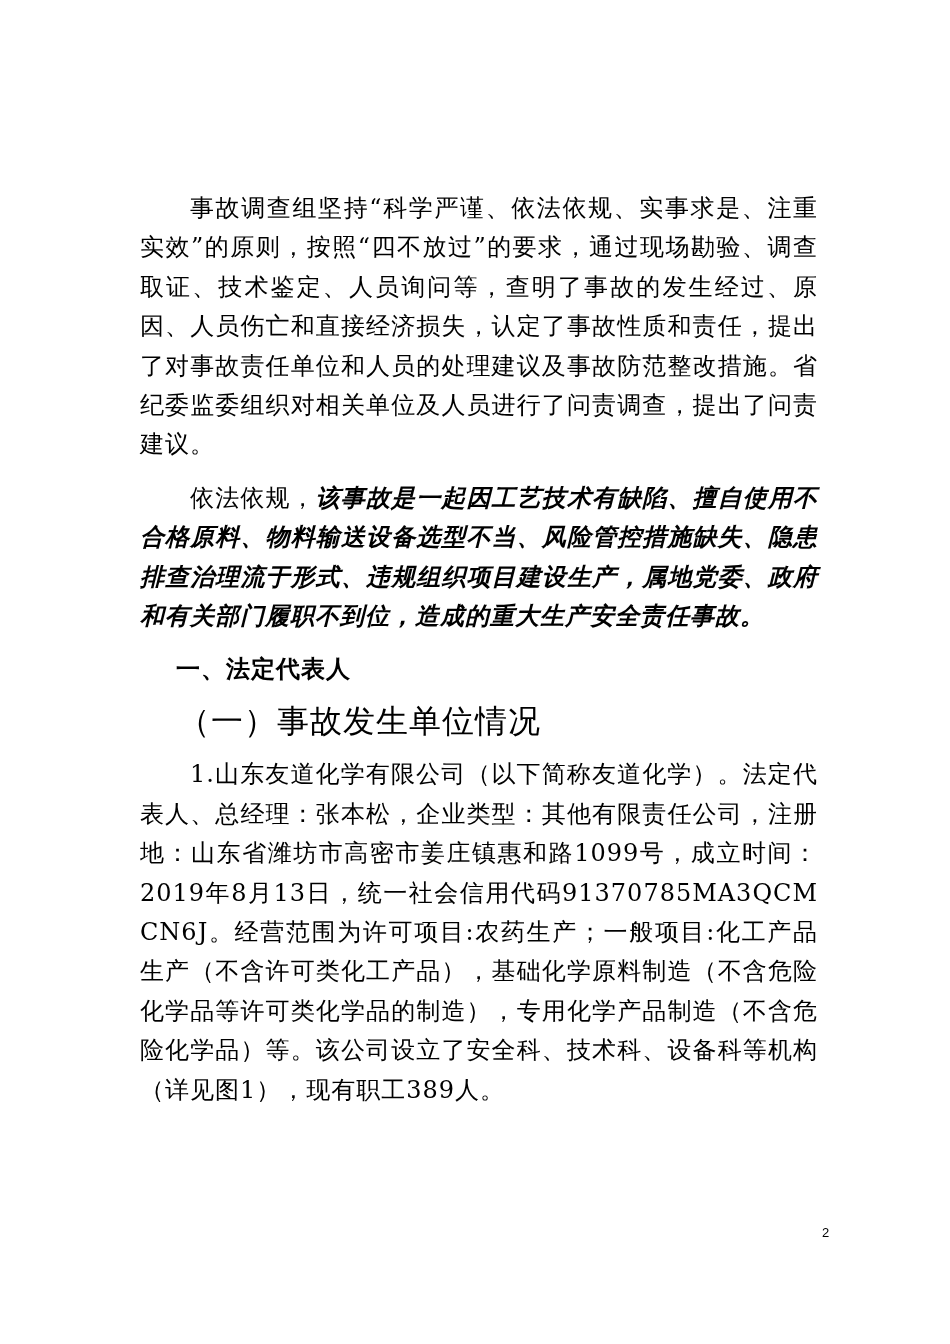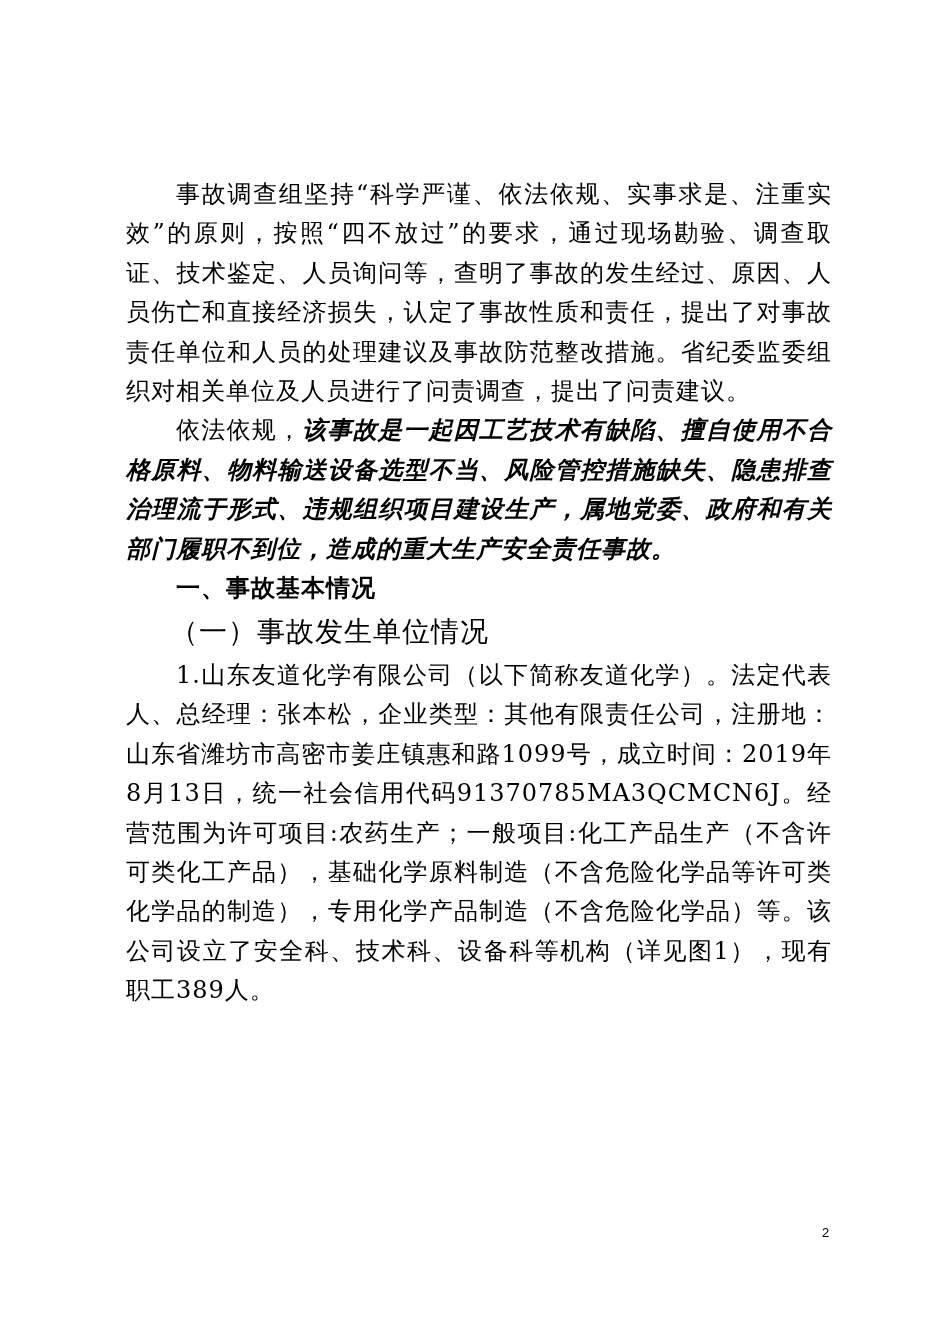--- a/index.html
+++ b/index.html
@@ -15,21 +15,21 @@
     font-family: "DejaVu Serif", "Liberation Serif", serif;
     color: #000000;
   }
   .page {
     position: absolute;
     left: 126px;
     top: 175px;
     width: 706px;
   }
   .para {
-    margin: 0;
+    margin: 14px;
     font-size: 24px;
     line-height: 39.4px;
     text-align: justify;
     text-align-last: left;
     letter-spacing: 1px;
     word-break: break-all;
   }
   .indent {
     text-indent: 50px;
   }
@@ -41,42 +41,42 @@
   .heading {
     font-family: "DejaVu Sans", "Liberation Sans", sans-serif;
     font-weight: bold;
     font-size: 24px;
     line-height: 39.4px;
     margin: 0;
     text-indent: 50px;
     letter-spacing: 1px;
   }
   .subheading {
-    margin: 4px;
-    font-size: 28px;
+    margin: 12px;
+    font-size: 32px;
     line-height: 39.4px;
     text-indent: 40px;
     letter-spacing: 1px;
   }
   .page-number {
     position: absolute;
     left: 822px;
     top: 1225px;
     font-family: "Liberation Sans", sans-serif;
     font-size: 13px;
   }
 </style>
 </head>
 <body>
 
 <div class="page">
   <p class="para indent">事故调查组坚持“科学严谨、依法依规、实事求是、注重实效”的原则，按照“四不放过”的要求，通过现场勘验、调查取证、技术鉴定、人员询问等，查明了事故的发生经过、原因、人员伤亡和直接经济损失，认定了事故性质和责任，提出了对事故责任单位和人员的处理建议及事故防范整改措施。省纪委监委组织对相关单位及人员进行了问责调查，提出了问责建议。</p>
 
   <p class="para indent"><span>依法依规，</span><span class="bold">该事故是一起因工艺技术有缺陷、擅自使用不合格原料、物料输送设备选型不当、风险管控措施缺失、隐患排查治理流于形式、违规组织项目建设生产，属地党委、政府和有关部门履职不到位，造成的重大生产安全责任事故。</span></p>
 
-  <p class="heading">一、事故基本情况</p>
+  <p class="heading">一、法定代表人</p>
 
   <p class="subheading">（一）事故发生单位情况</p>
 
   <p class="para indent">1.山东友道化学有限公司（以下简称友道化学）。法定代表人、总经理：张本松，企业类型：其他有限责任公司，注册地：山东省潍坊市高密市姜庄镇惠和路1099号，成立时间：2019年8月13日，统一社会信用代码91370785MA3QCMCN6J。经营范围为许可项目:农药生产；一般项目:化工产品生产（不含许可类化工产品），基础化学原料制造（不含危险化学品等许可类化学品的制造），专用化学产品制造（不含危险化学品）等。该公司设立了安全科、技术科、设备科等机构（详见图1），现有职工389人。</p>
 </div>
 
 <div class="page-number">2</div>
 
 </body></html>

